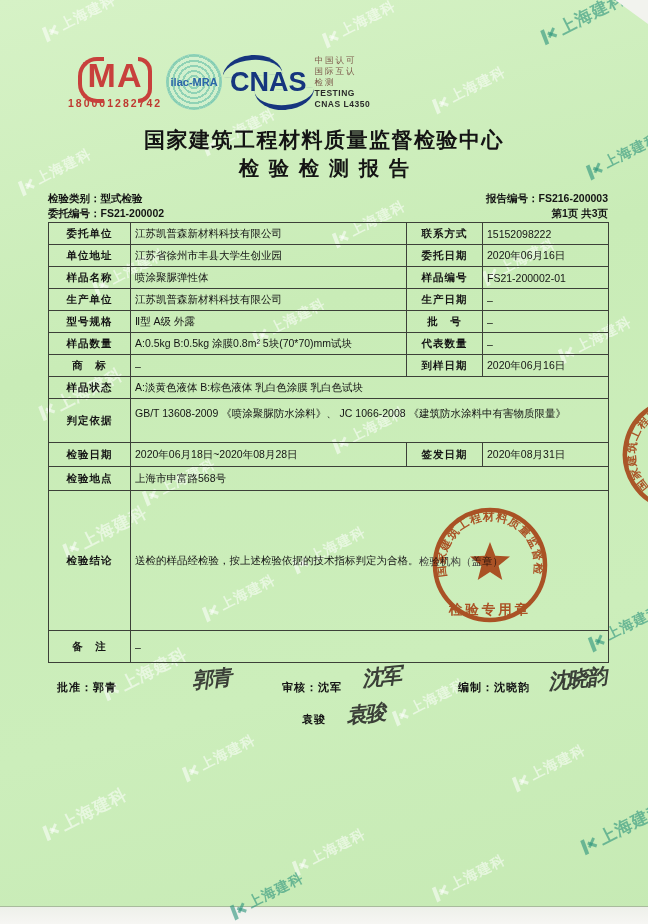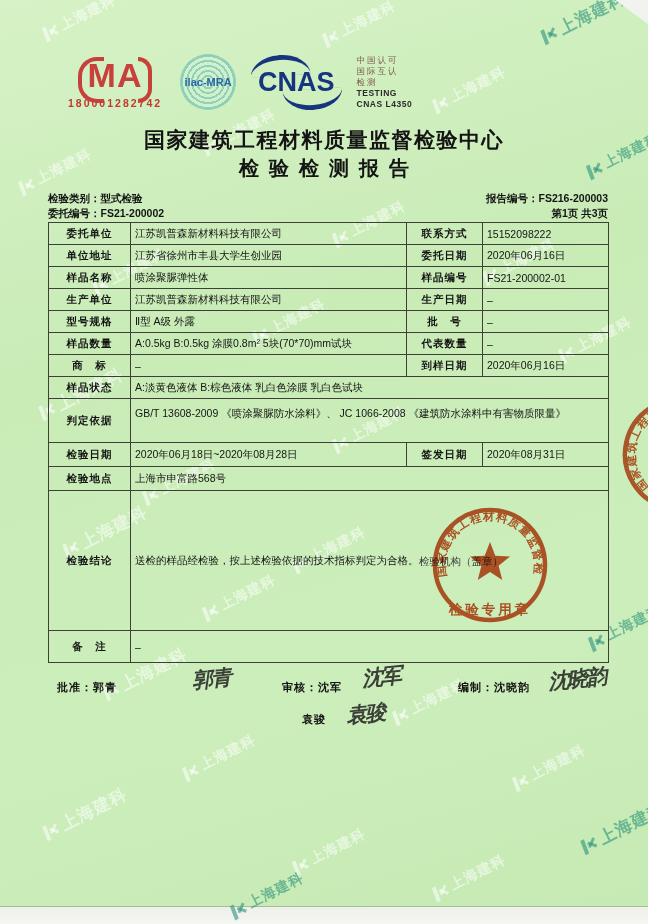--- a/index.html
+++ b/index.html
@@ -13,21 +13,21 @@
   .wm.big{font-size:17px;}
   .wmk{display:inline-block;width:12px;height:15px;border-left:4px solid currentColor;position:relative;transform:skewX(-6deg);}
   .wmk::before{content:"";position:absolute;left:1px;top:5px;width:10px;height:3px;background:currentColor;transform:rotate(-42deg);}
   .wmk::after{content:"";position:absolute;left:1px;top:7px;width:10px;height:3px;background:currentColor;transform:rotate(42deg);}
   
   .corner-tr{position:absolute;top:0;right:0;width:40px;height:24px;background:#f2f3ee;
              clip-path:polygon(18% 0,100% 0,100% 100%);z-index:4;}
   .bottom-strip{position:absolute;left:0;bottom:0;width:100%;height:17px;background:linear-gradient(#eef0ea,#f6f6f3);
                 border-top:1px solid #a8bb9c;z-index:2;}
   
-  .logos{position:absolute;top:54px;left:68px;display:flex;align-items:center;gap:18px;z-index:5;}
+  .logos{position:absolute;top:54px;left:68px;display:flex;align-items:center;gap:4px;z-index:5;}
   .cma-block{text-align:center;}
   .cma-mark{position:relative;display:inline-block;color:#c8403c;font-weight:bold;font-size:34px;
             font-family:"Liberation Sans",sans-serif;letter-spacing:1px;line-height:40px;padding:0 10px;}
   .cma-mark::before{content:"";position:absolute;left:0;top:2px;width:22px;height:38px;border:4px solid #c8403c;
             border-right:none;border-radius:19px 0 0 19px;}
   .cma-mark::after{content:"";position:absolute;right:0;top:2px;width:10px;height:38px;border:4px solid #c8403c;
             border-left:none;border-radius:0 19px 19px 0;}
   .cma-number{color:#bf3a31;font-weight:bold;font-size:10.5px;letter-spacing:2px;margin-top:2px;}
   .ilac-circle{width:56px;height:56px;border-radius:50%;display:flex;align-items:center;justify-content:center;
       background:repeating-radial-gradient(circle at 50% 50%, rgba(90,186,172,.55) 0 2px, rgba(210,240,228,.35) 2px 5px);

